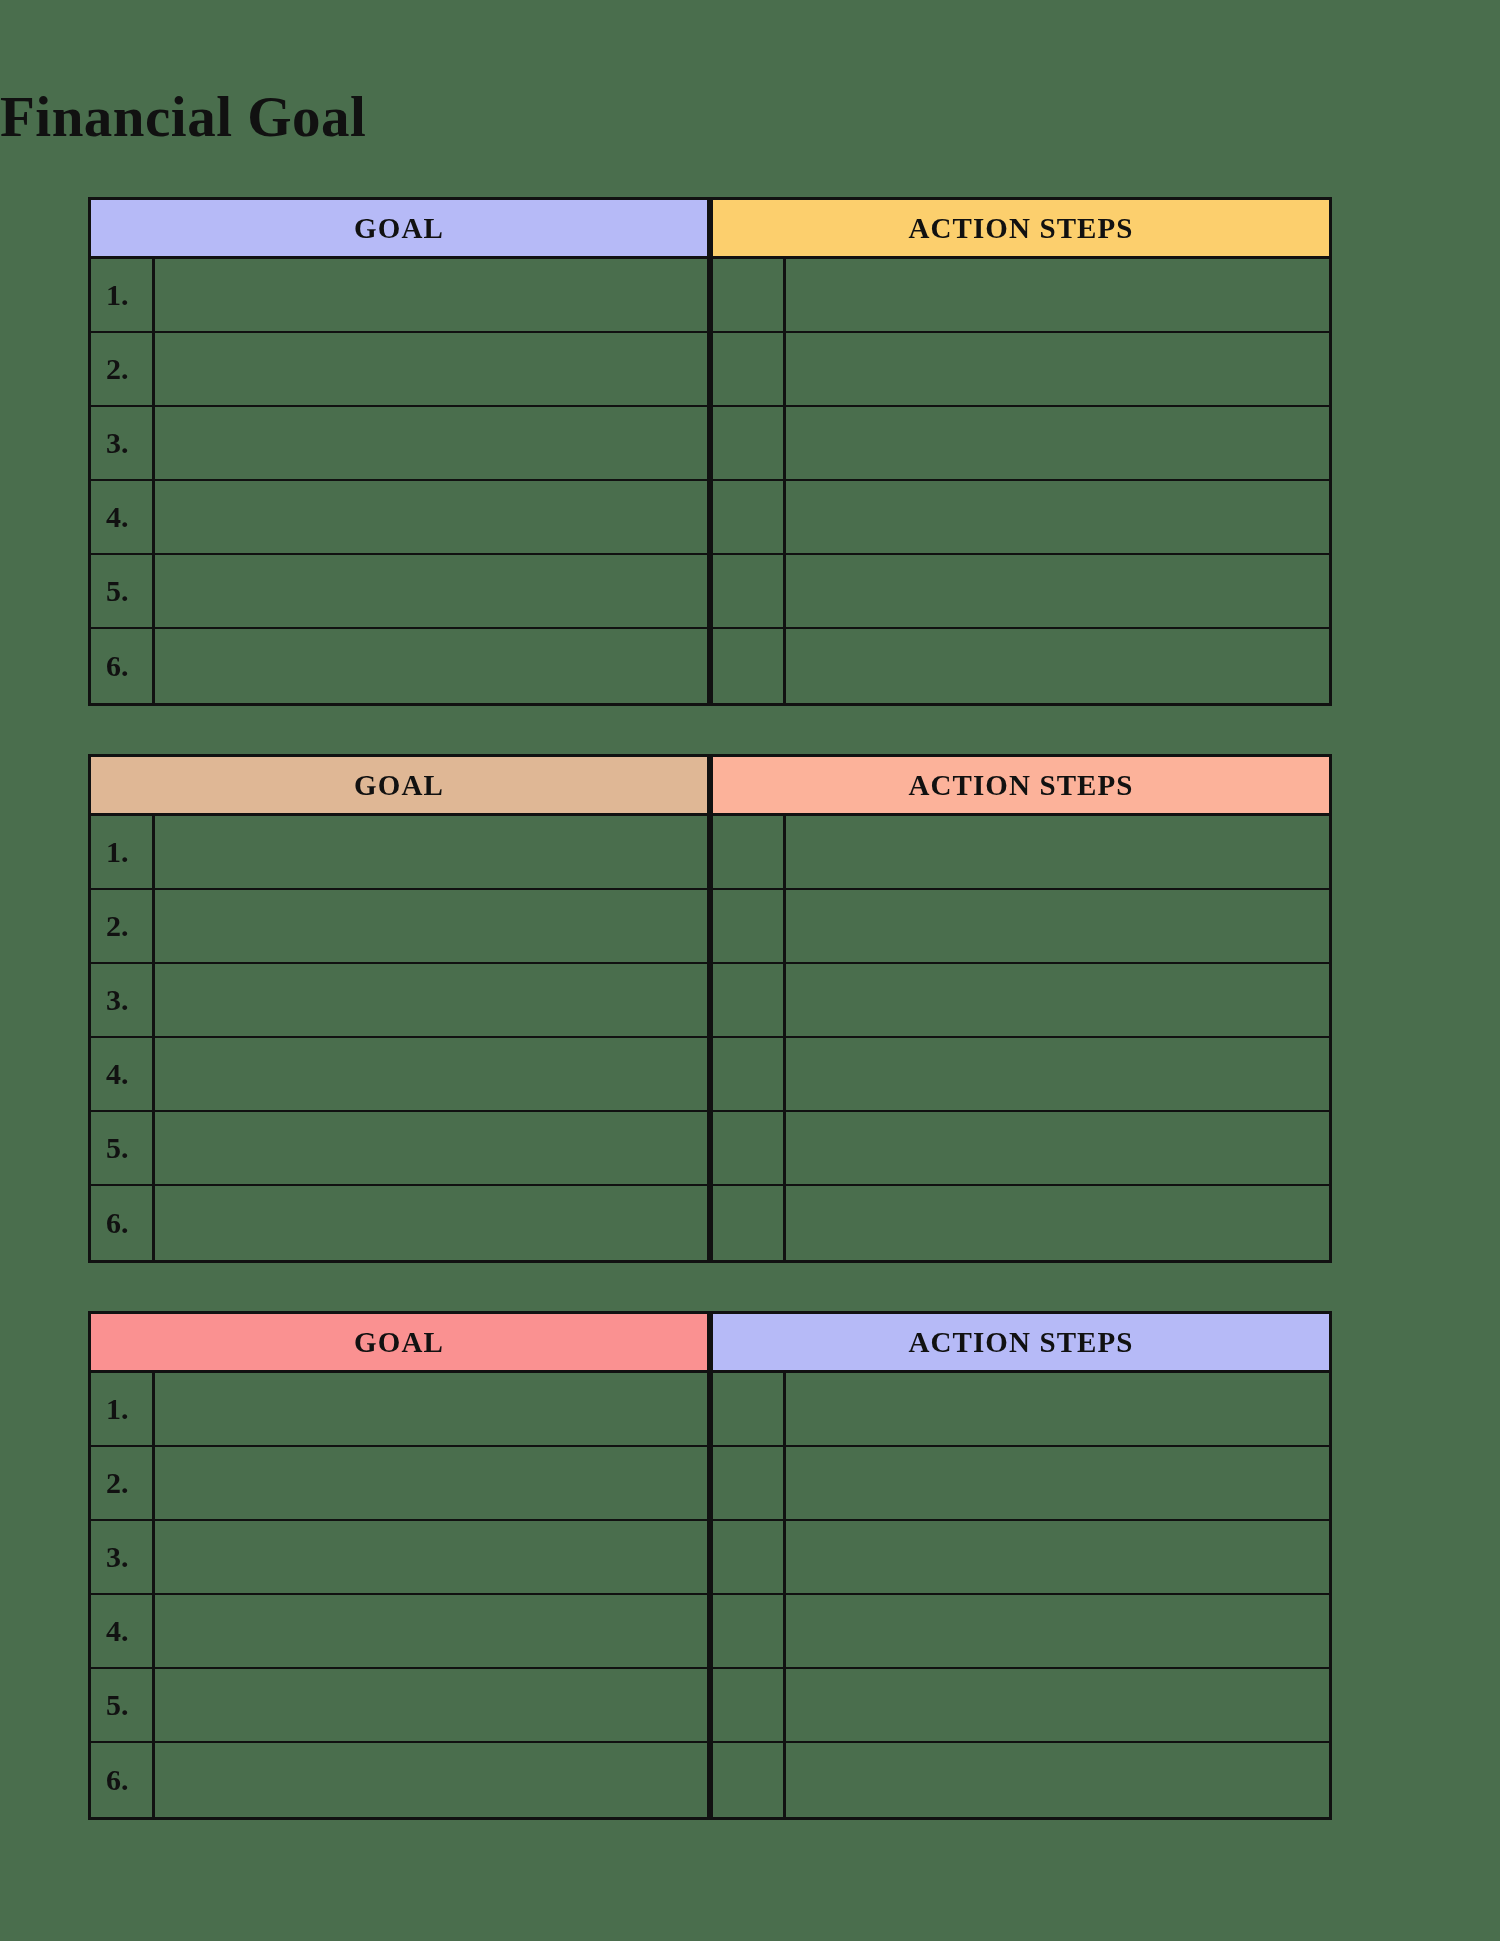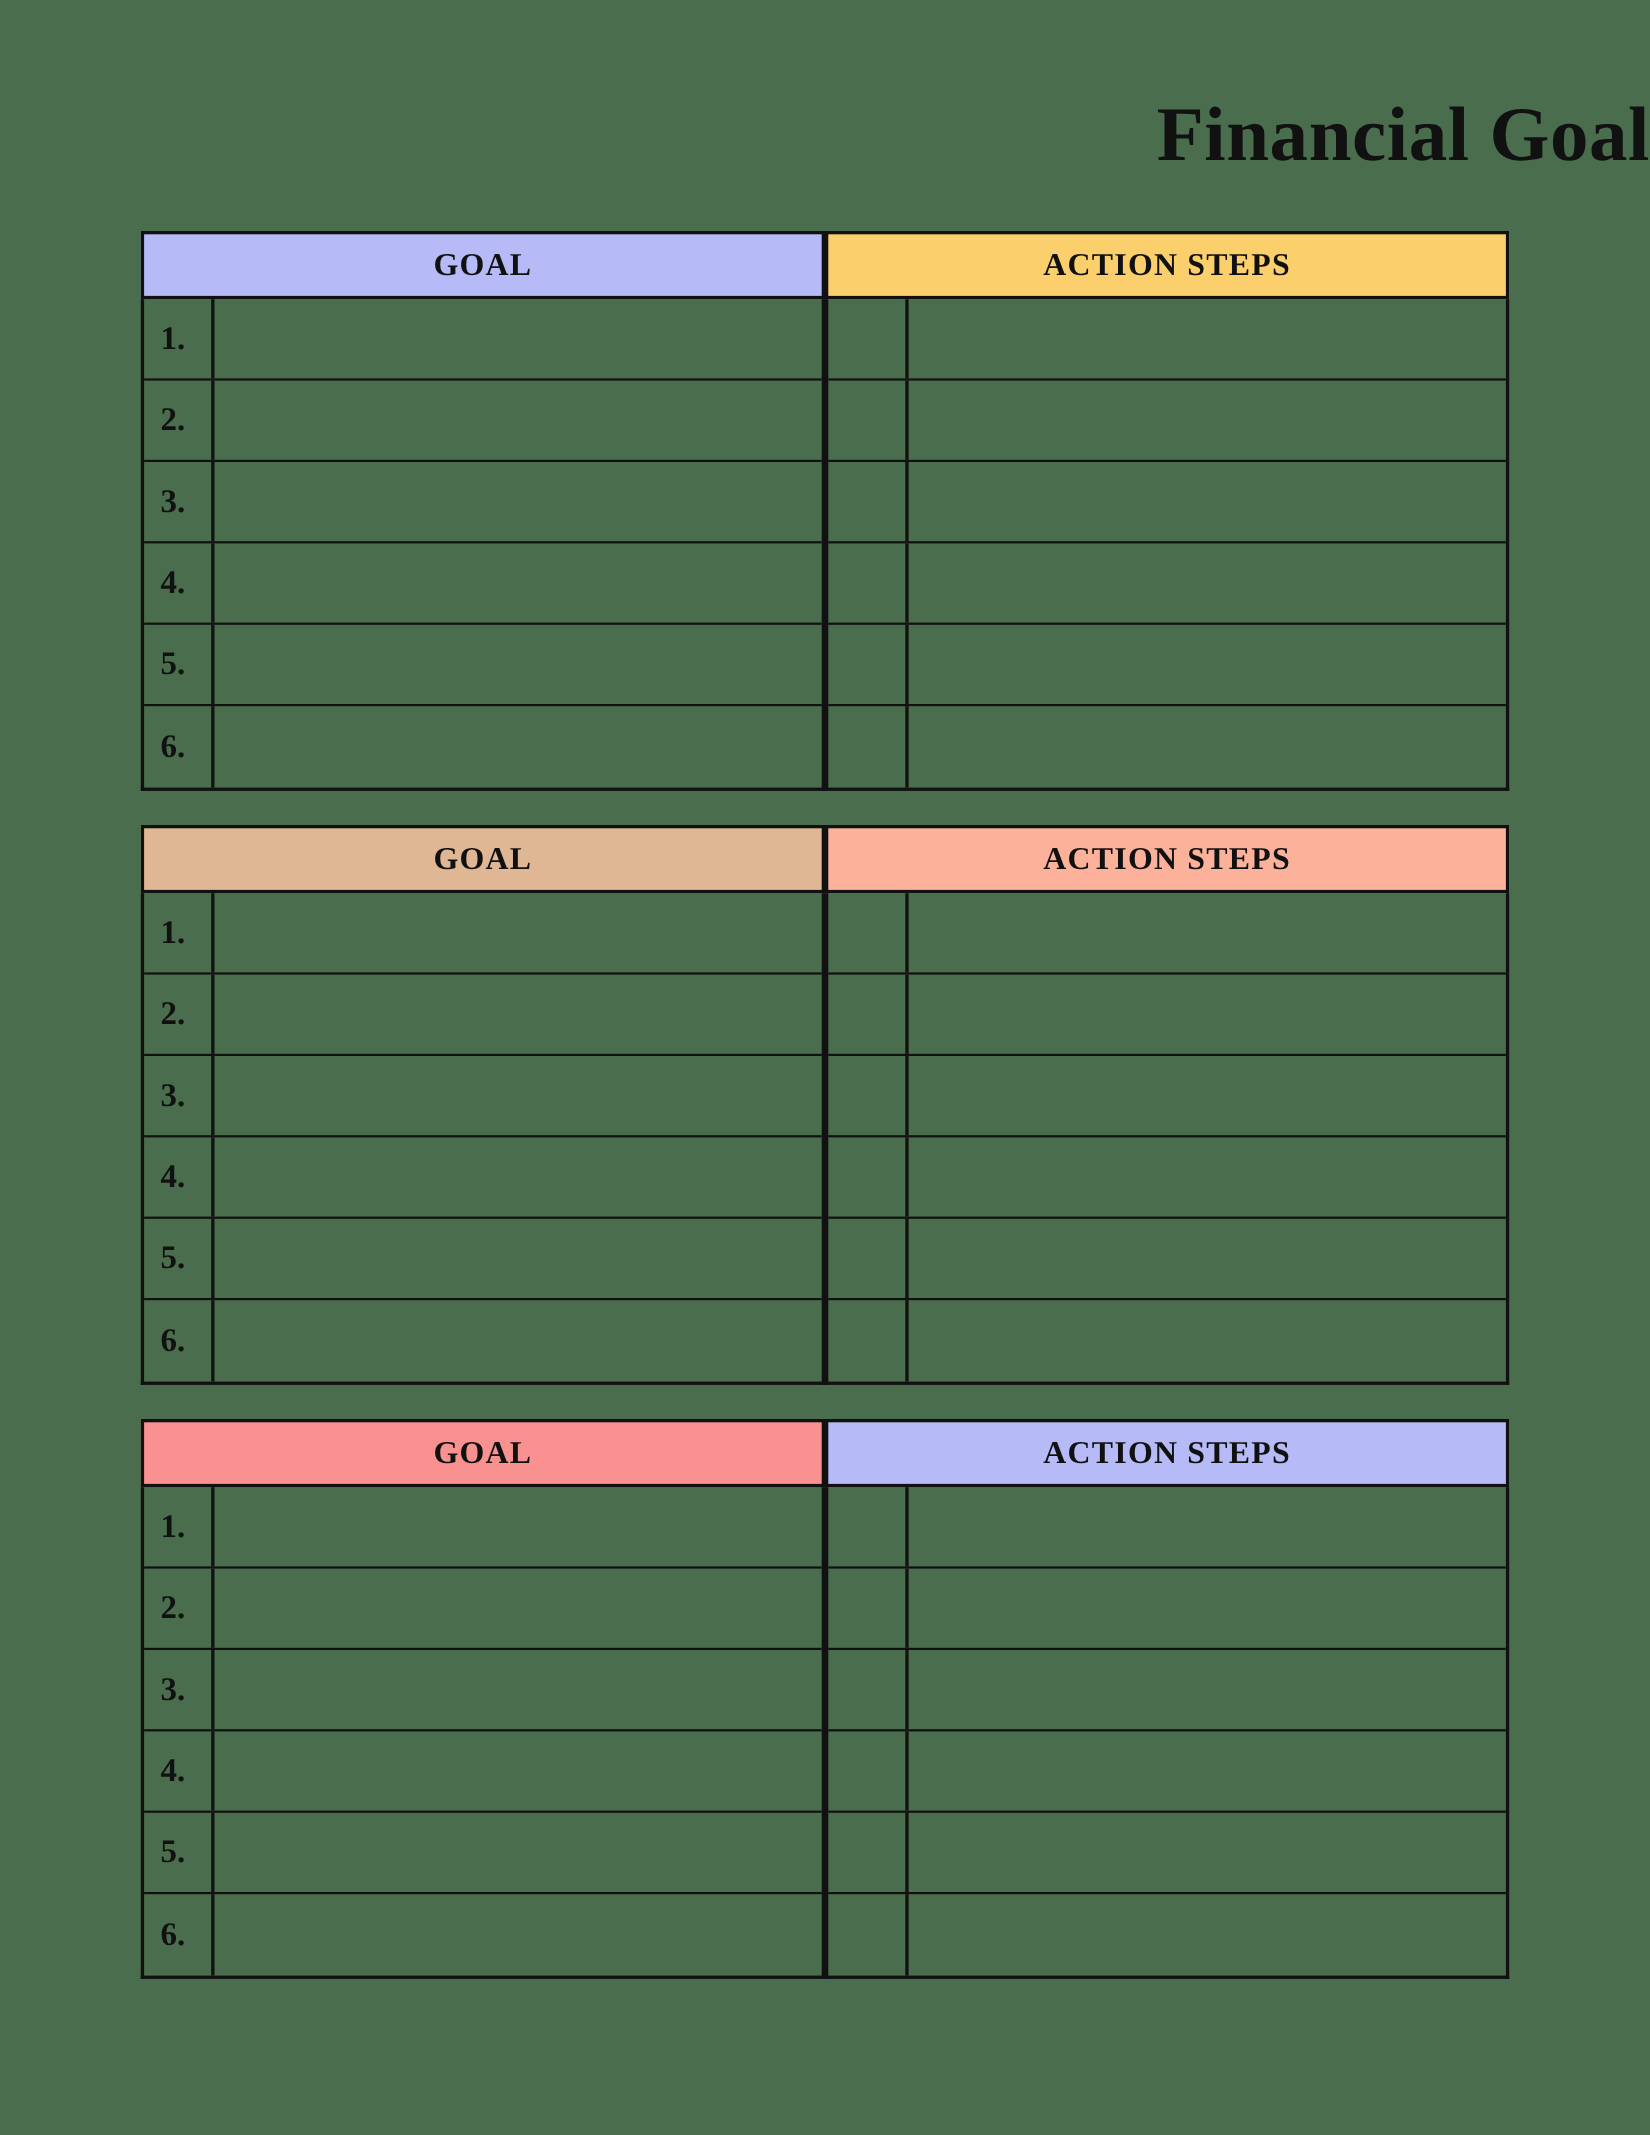--- a/index.html
+++ b/index.html
@@ -16,43 +16,43 @@
   }
 
   .page {
     position: relative;
     width: 1500px;
     height: 1941px;
     box-sizing: border-box;
   }
 
   .page-title {
-    text-align: right;
+    text-align: left;
     color: #111111;
     font-family: "Liberation Serif", "DejaVu Serif", serif;
     font-weight: bold;
-    font-size: 70px;
+    font-size: 57px;
     line-height: 1;
     letter-spacing: 0.5px;
     margin: 0;
     padding-top: 88px;
     padding-bottom: 0;
   }
 
   .groups {
     margin-top: 52px;
     padding-left: 88px;
     padding-right: 88px;
   }
 
   .group {
     display: flex;
     flex-direction: row;
-    justify-content: center;
-    margin-bottom: 31px;
+    justify-content: flex-start;
+    margin-bottom: 48px;
   }
 
   .panel {
     width: 622px;
     box-sizing: border-box;
   }
 
   .panel-header {
     border: 3px solid #111111;
     height: 62px;

